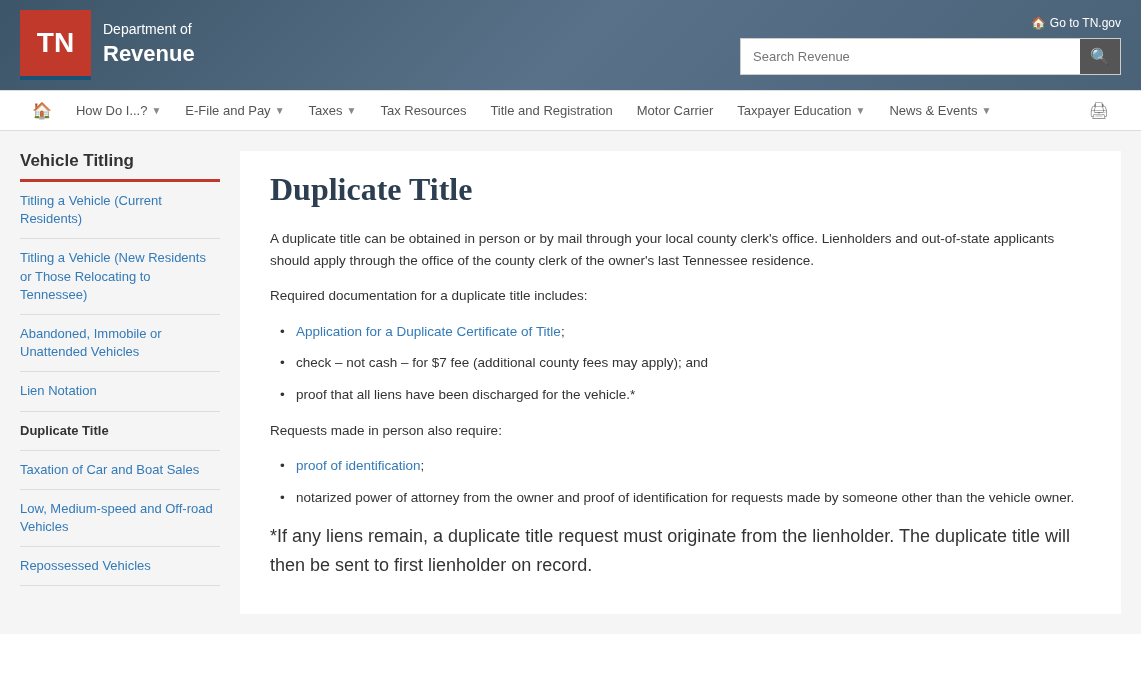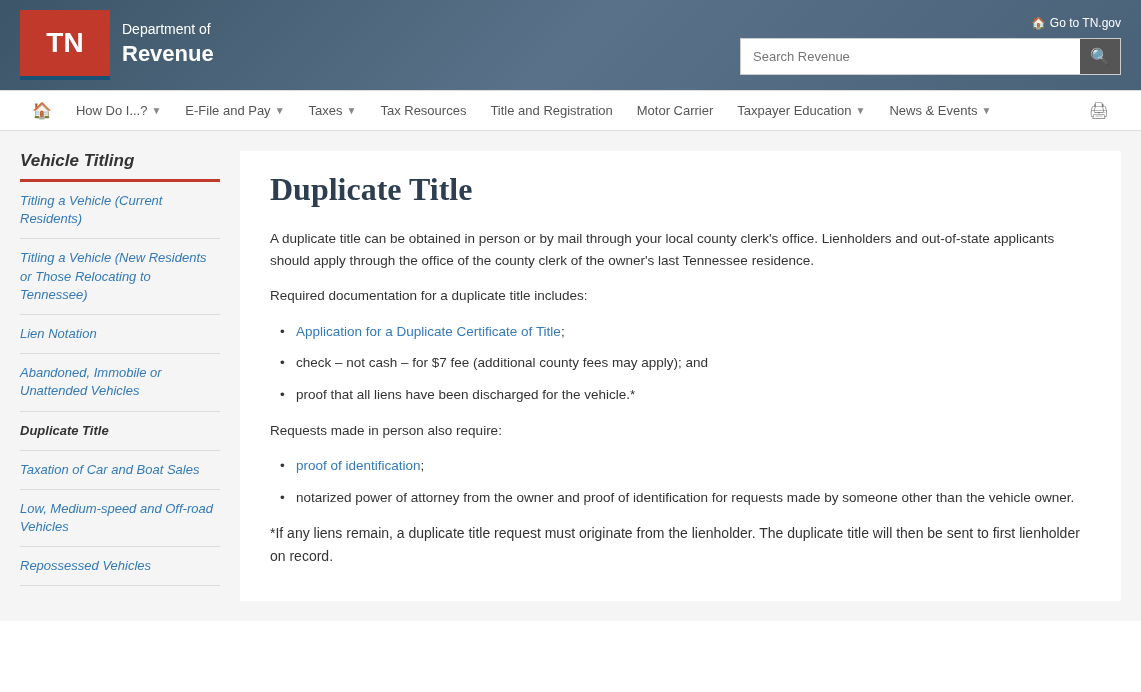--- a/index.html
+++ b/index.html
@@ -35,21 +35,21 @@
     .logo-area {
       display: flex;
       align-items: center;
       gap: 12px;
     }
     .tn-logo {
       background: #c0392b;
       color: #fff;
       font-size: 28px;
       font-weight: bold;
-      width: 90px;
+      width: 71px;
       height: 70px;
       display: flex;
       align-items: center;
       justify-content: center;
       border-bottom: 4px solid #1a5276;
     }
     .dept-name {
       color: #fff;
       font-size: 14px;
       line-height: 1.4;
@@ -123,21 +123,20 @@
       margin: 0 auto;
       padding: 20px;
       gap: 20px;
       background: #f5f5f5;
     }
 
     
     .sidebar {
       width: 200px;
       flex-shrink: 0;
-      font-style: italic;
     }
     .sidebar-title {
       font-size: 17px;
       font-weight: bold;
       color: #333;
       margin-bottom: 8px;
     }
     .sidebar-underline {
       height: 3px;
       background: #c0392b;
@@ -199,21 +198,21 @@
       content: "•";
       position: absolute;
       left: 0;
       color: #333;
     }
     .content a {
       color: #337ab7;
       text-decoration: none;
     }
     .content .note {
-      font-size: 14px;
+      font-size: 18px;
       color: #333;
       line-height: 1.6;
       margin-top: 10px;
     }
   </style>
 </head>
 <body>
 
 <div class="header">
   <div class="header-top">
@@ -258,24 +257,24 @@
     <div class="sidebar-title">Vehicle Titling</div>
     <div class="sidebar-underline"></div>
     <ul class="sidebar-menu">
     <li>
           <a href="#">Titling a Vehicle (Current Residents)</a>
         </li>
         <li>
           <a href="#">Titling a Vehicle (New Residents or Those Relocating to Tennessee)</a>
         </li>
         <li>
+          <a href="#">Abandoned, Immobile or Unattended Vehicles</a>
+        </li>
+        <li>
           <a href="#">Lien Notation</a>
-        </li>
-        <li>
-          <a href="#">Abandoned, Immobile or Unattended Vehicles</a>
         </li>
         <li class="active">
           <a>Duplicate Title</a>
         </li>
         <li>
           <a href="#">Taxation of Car and Boat Sales</a>
         </li>
         <li>
           <a href="#">Low, Medium-speed and Off-road Vehicles</a>
         </li>

